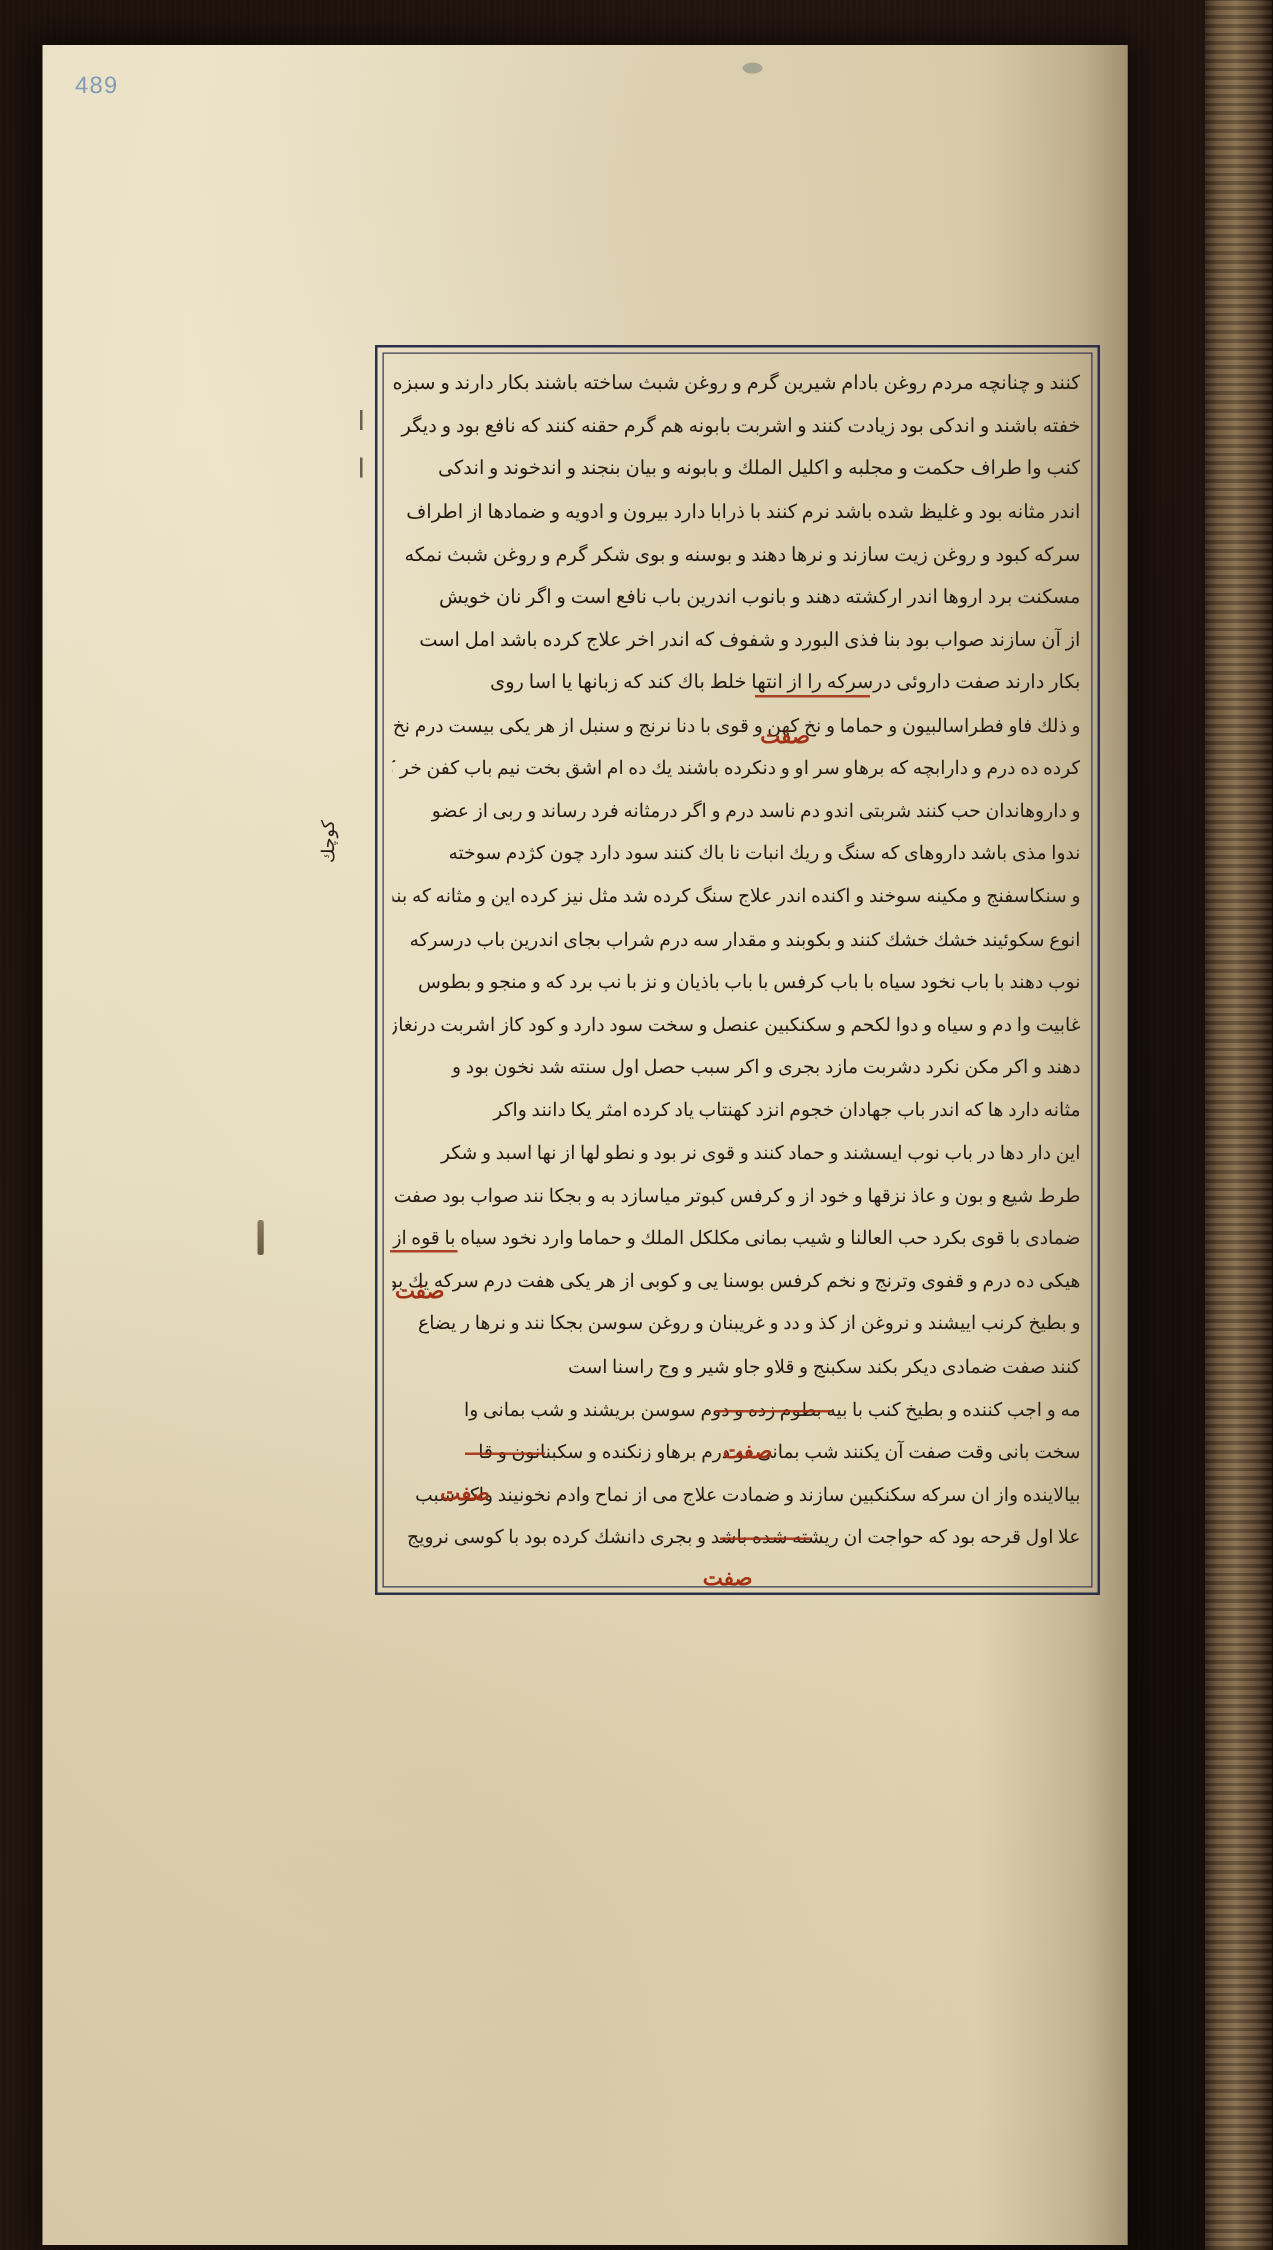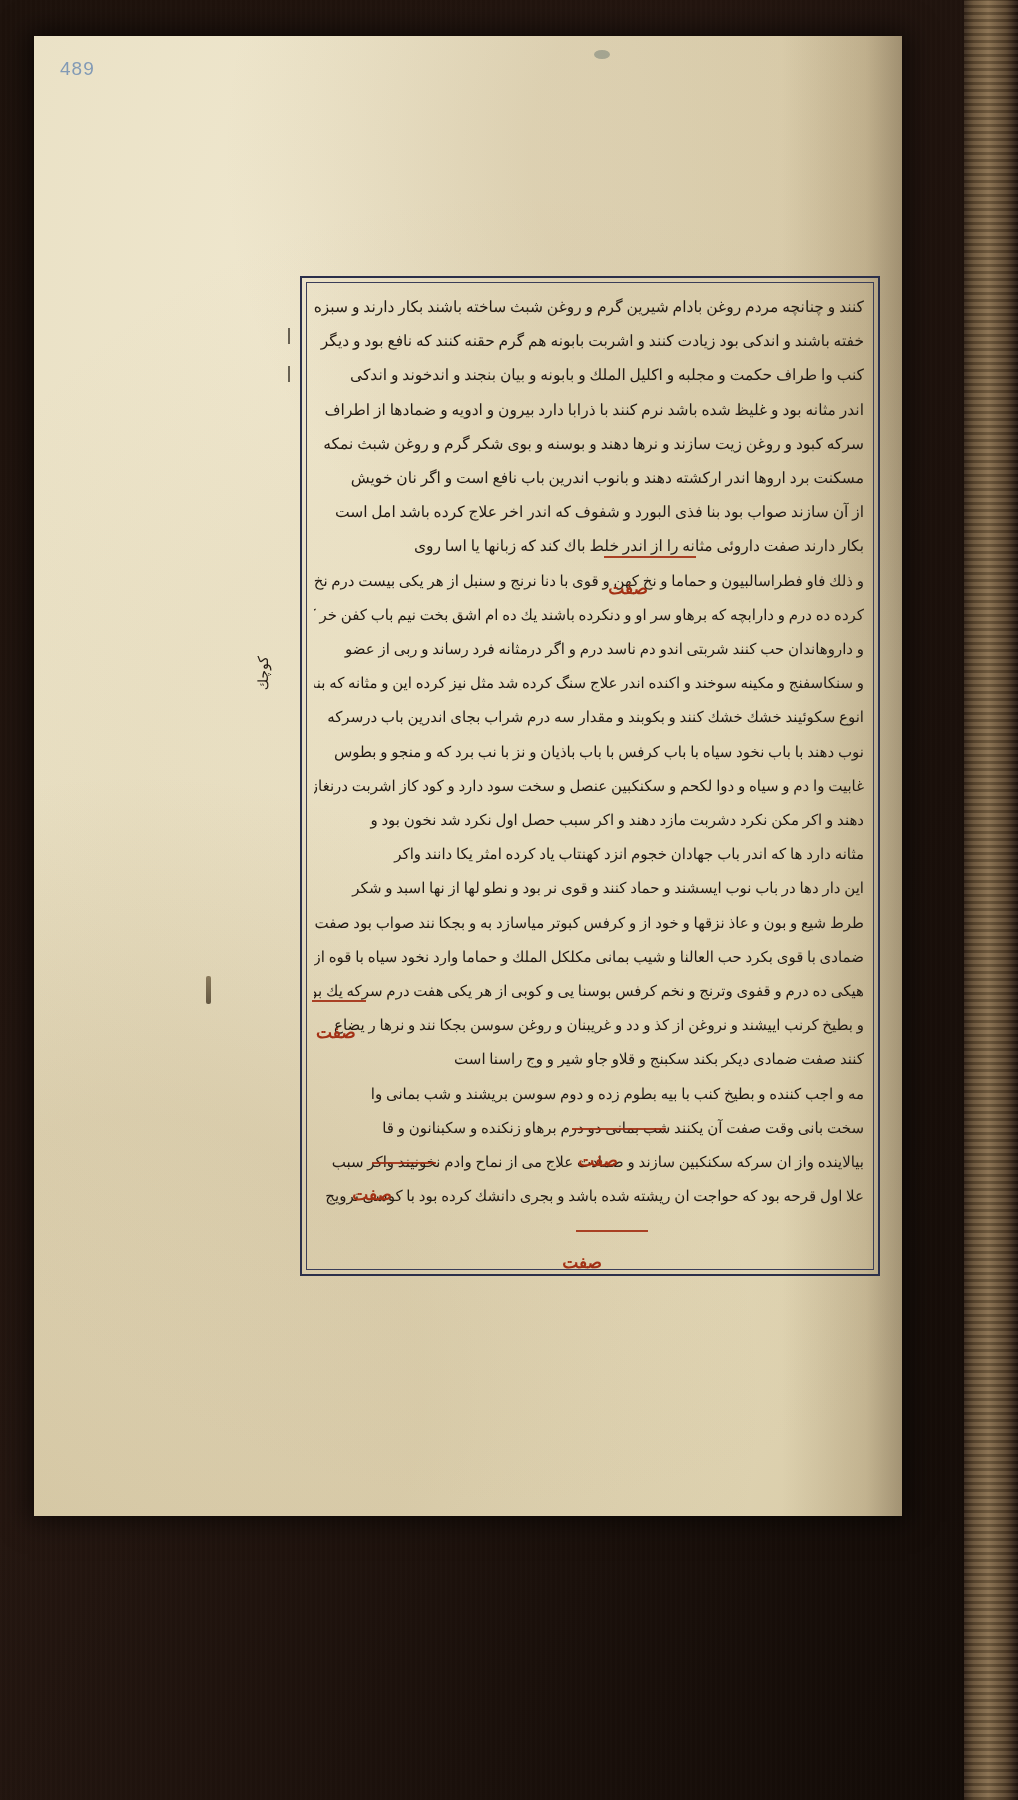--- a/index.html
+++ b/index.html
@@ -46,21 +46,21 @@
     inset: 0;
     background: repeating-linear-gradient(0deg, rgba(0,0,0,.20) 0 3px, rgba(255,255,255,.05) 3px 7px);
   }
 
   
   .leaf {
     position: absolute;
     left: 34px;
     top: 36px;
     width: 868px;
-    height: 1480px;
+    height: 1760px;
     background:
       radial-gradient(ellipse at 30% 18%, #efe7ce 0%, #e9e0c4 42%, #e2d7b7 72%, #d8cba7 100%);
     box-shadow: 0 0 26px 6px rgba(0,0,0,.55);
   }
   .leaf-stain {
     position: absolute;
     inset: 0;
     background:
       radial-gradient(circle at 82% 8%, rgba(150,120,70,.17) 0 14%, rgba(150,120,70,0) 34%),
       radial-gradient(circle at 12% 92%, rgba(140,110,60,.13) 0 18%, rgba(140,110,60,0) 40%),
@@ -210,30 +210,31 @@
 
       <div class="textblock">
         <span class="line">كنند و چنانچه مردم روغن بادام شيرين گرم و روغن شبث ساخته باشند بكار دارند و سبزه اندر آن</span>
         <span class="line">خفته باشند و اندكى بود زيادت كنند و اشربت بابونه هم گرم حقنه كنند كه نافع بود و دیگر</span>
         <span class="line">كنب وا طراف حكمت و مجلبه و اكليل الملك و بابونه و بیان بنجند و اندخوند و اندكى</span>
         <span class="line">اندر مثانه بود و غلیظ شده باشد نرم كنند با ذرابا دارد بیرون و ادویه و ضمادها از اطراف</span>
         <span class="line">سركه كبود و روغن زيت سازند و نرها دهند و بوسنه و بوى شكر گرم و روغن شبث نمكه</span>
         <span class="line">مسكنت برد اروها اندر اركشته دهند و بانوب اندرين باب نافع است و اگر نان خويش</span>
         <span class="line">از آن سازند صواب بود بنا فذى البورد و شفوف كه اندر اخر علاج كرده باشد امل است</span>
         <span class="line">
-          <span>بكار دارند صفت داروئى مثانه را از اندر خلط باك كند كه زبانها يا اسا روى</span>
+          <span>بكار دارند صفت داروئى درسركه را از انتها خلط باك كند كه زبانها يا اسا روى</span>
         </span>
         <span class="line dense">و ذلك فاو فطراسالبيون و حماما و نخ كهن و قوى با دنا نرنج و سنبل از هر يكى بيست درم نخ خيزه واكه</span>
         <span class="line dense">كرده ده درم و دارابچه كه برهاو سر او و دنكرده باشند يك ده ام اشق بخت نيم باب كفن خر كلبه</span>
         <span class="line dense">و داروهاندان حب كنند شربتى اندو دم ناسد درم و اگر درمثانه فرد رساند و ربى از عضو</span>
+        <span class="line dense">ندوا مذى باشد داروهاى كه سنگ و ريك انبات نا باك كنند سود دارد چون كژدم سوخته</span>
         <span class="line dense">و سنكاسفنج و مكينه سوخند و اكنده اندر علاج سنگ كرده شد مثل نيز كرده اين و مثانه كه بندارد</span>
         <span class="line dense">انوع سكوئيند خشك خشك كنند و بكوبند و مقدار سه درم شراب بجاى اندرين باب درسركه</span>
         <span class="line dense">نوب دهند با باب نخود سياه با باب كرفس با باب باذیان و نز با نب برد كه و منجو و بطوس</span>
         <span class="line dense">غابيت وا دم و سياه و دوا لكحم و سكنكبين عنصل و سخت سود دارد و كود كاز اشربت درنغاز</span>
-        <span class="line dense">دهند و اكر مكن نكرد دشربت مازد دهند و اكر سبب حصل اول نكرد شد نخون بود و</span>
+        <span class="line dense">دهند و اكر مكن نكرد دشربت مازد بجرى و اكر سبب حصل اول سنته شد نخون بود و</span>
         <span class="line dense">مثانه دارد ها كه اندر باب جهادان خجوم انزد كهنتاب ياد كرده امثر يكا دانند واكر</span>
         <span class="line dense">اين دار دها در باب نوب ايسشند و حماد كنند و قوى نر بود و نطو لها از نها اسبد و شكر</span>
         <span class="line dense">
           <span>طرط شيع و بون و عاذ نزقها و خود از و كرفس كبوتر مياسازد به و بجكا نند صواب بود صفت</span>
         </span>
         <span class="line dense">ضمادى با قوى بكرد حب العالنا و شيب بمانى مكلكل الملك و حماما وارد نخود سياه با قوه از</span>
         <span class="line dense">هيكى ده درم و قفوى وترنج و نخم كرفس بوسنا يى و كوبى از هر يكى هفت درم سركه يك بو شبه</span>
         <span class="line dense">و بطيخ كرنب اييشند و نروغن از كذ و دد و غريبنان و روغن سوسن بجكا نند و نرها ر يضاع</span>
         <span class="line dense">
           <span>كنند صفت ضمادى ديكر بكند سكبنج و قلاو جاو شير و وج راسنا است</span>

